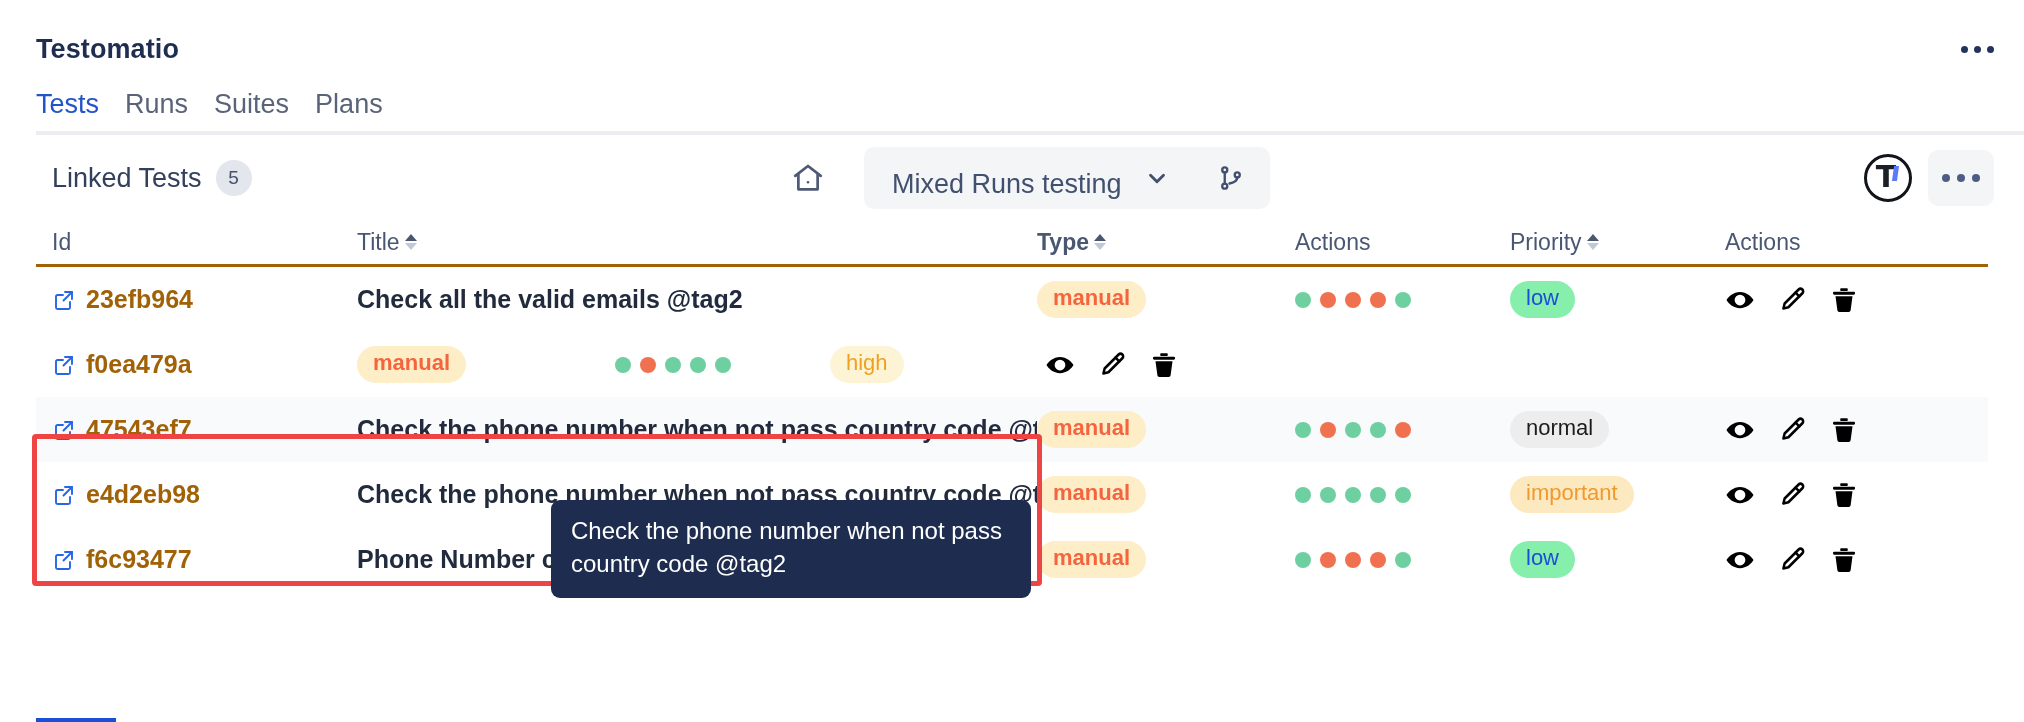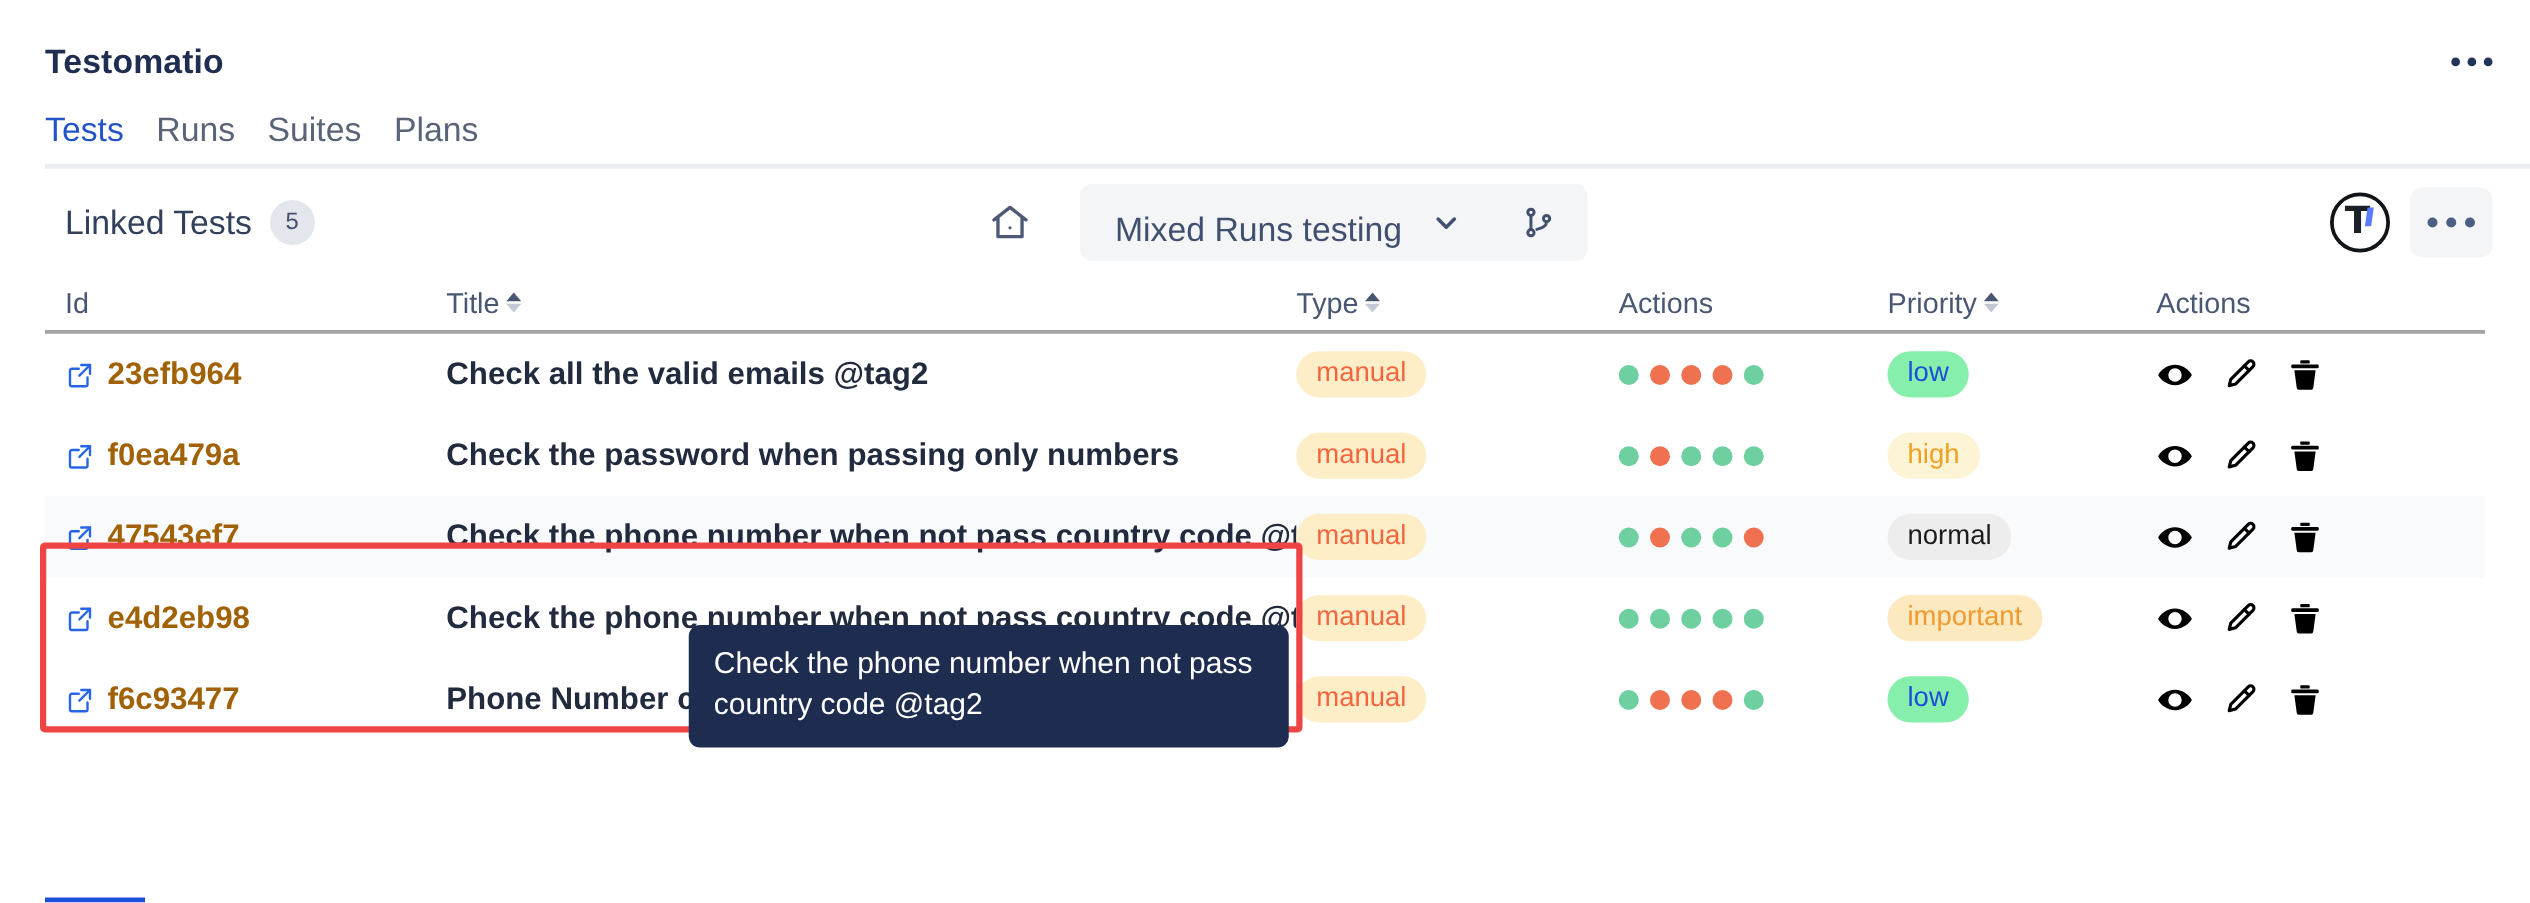--- a/index.html
+++ b/index.html
@@ -200,34 +200,34 @@
   }
 
   
   .table {
     padding: 0 36px 0 36px;
   }
   .thead {
     display: flex;
     align-items: center;
     height: 46px;
-    border-bottom: 3px solid #a3a3a3;
+    border-bottom: 3px solid #a16207;
     padding-left: 16px;
   }
   .th {
     font-size: 23px;
     color: #4a5773;
     display: flex;
     align-items: center;
     gap: 3px;
   }
   .th.sortable { cursor: pointer; }
   .col-id    { width: 305px; }
   .col-title { width: 680px; }
-  .col-type  { width: 258px; }
+  .col-type  { width: 258px; font-weight: bold; }
   .col-status{ width: 215px; }
   .col-prio  { width: 215px; text-align: center; }
   .col-act   { width: 200px; }
 
   .sort-caret {
     display: inline-flex;
     flex-direction: column;
     gap: 2px;
     margin-left: 2px;
     position: relative;
@@ -488,23 +488,20 @@
           <div class="cell col-id">
             <span class="id-link">
               <svg class="ext-icon" width="24" height="24" viewBox="0 0 24 24" fill="none" stroke="#2765e8" stroke-width="1.9" stroke-linecap="round" stroke-linejoin="round">
                 <path d="M13 4h7v7"></path>
                 <path d="M20 4 11.5 12.5"></path>
                 <path d="M18 14v5.5a1.5 1.5 0 0 1-1.5 1.5h-11A1.5 1.5 0 0 1 4 19.5v-11A1.5 1.5 0 0 1 5.5 7H11"></path>
               </svg>
               <span>f0ea479a</span>
             </span>
           </div>
-          <div class="cell col-title">
-            <span class="test-title">Check the password when passing only numbers</span>
-          </div>
           <div class="cell col-type">
             <span class="badge badge-manual">manual</span>
           </div>
           <div class="cell col-status">
             <span class="dots">
               <span class="dot pass"></span>
               <span class="dot fail"></span>
               <span class="dot pass"></span>
               <span class="dot pass"></span>
               <span class="dot pass"></span>

